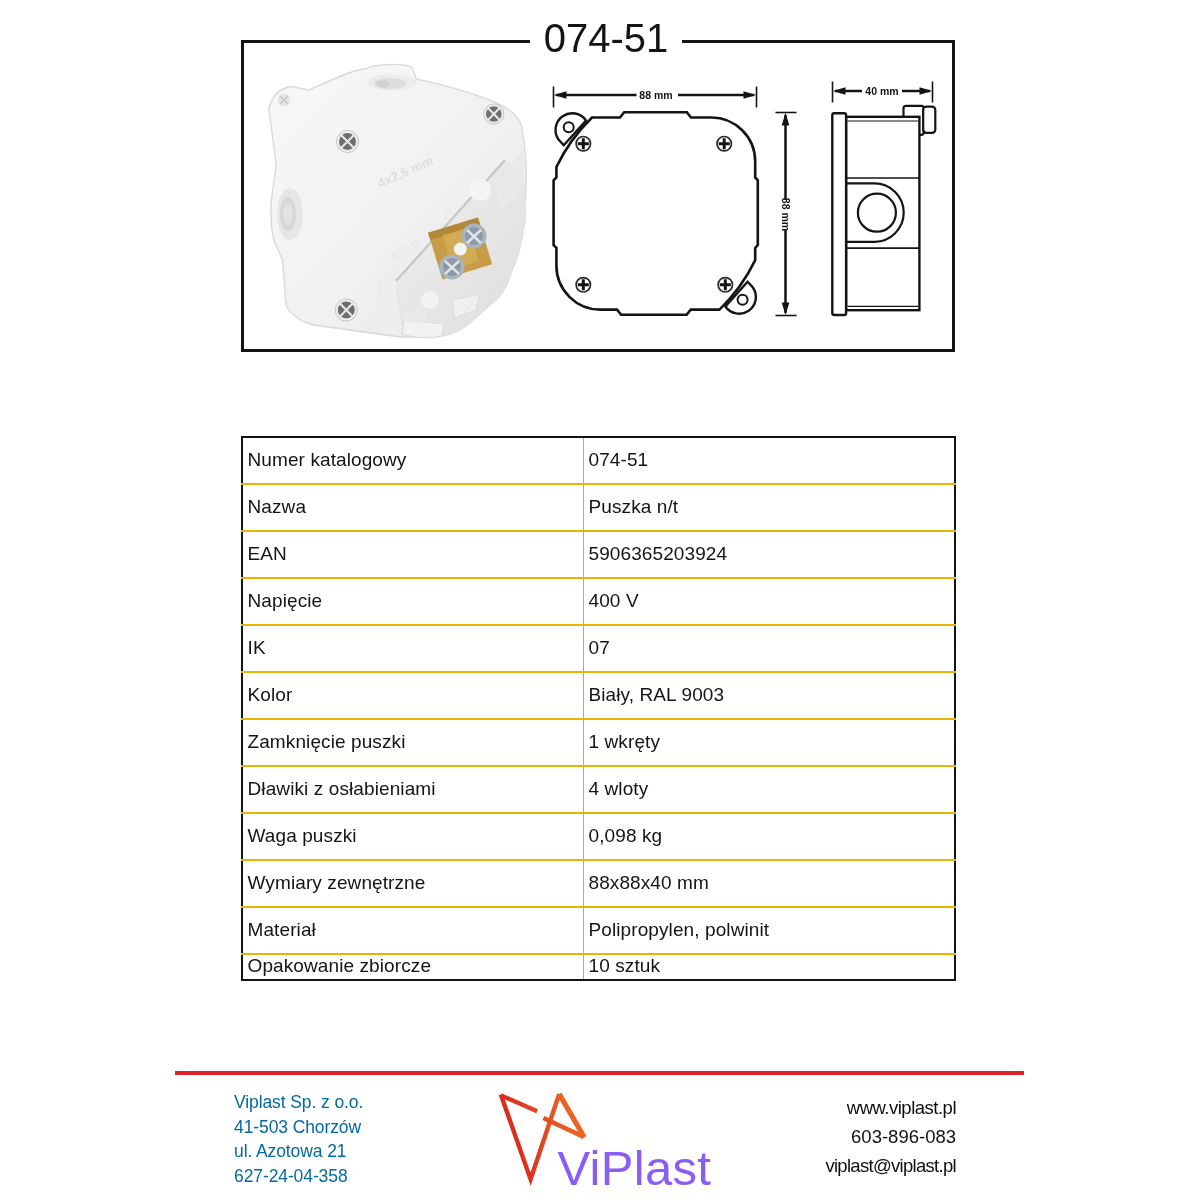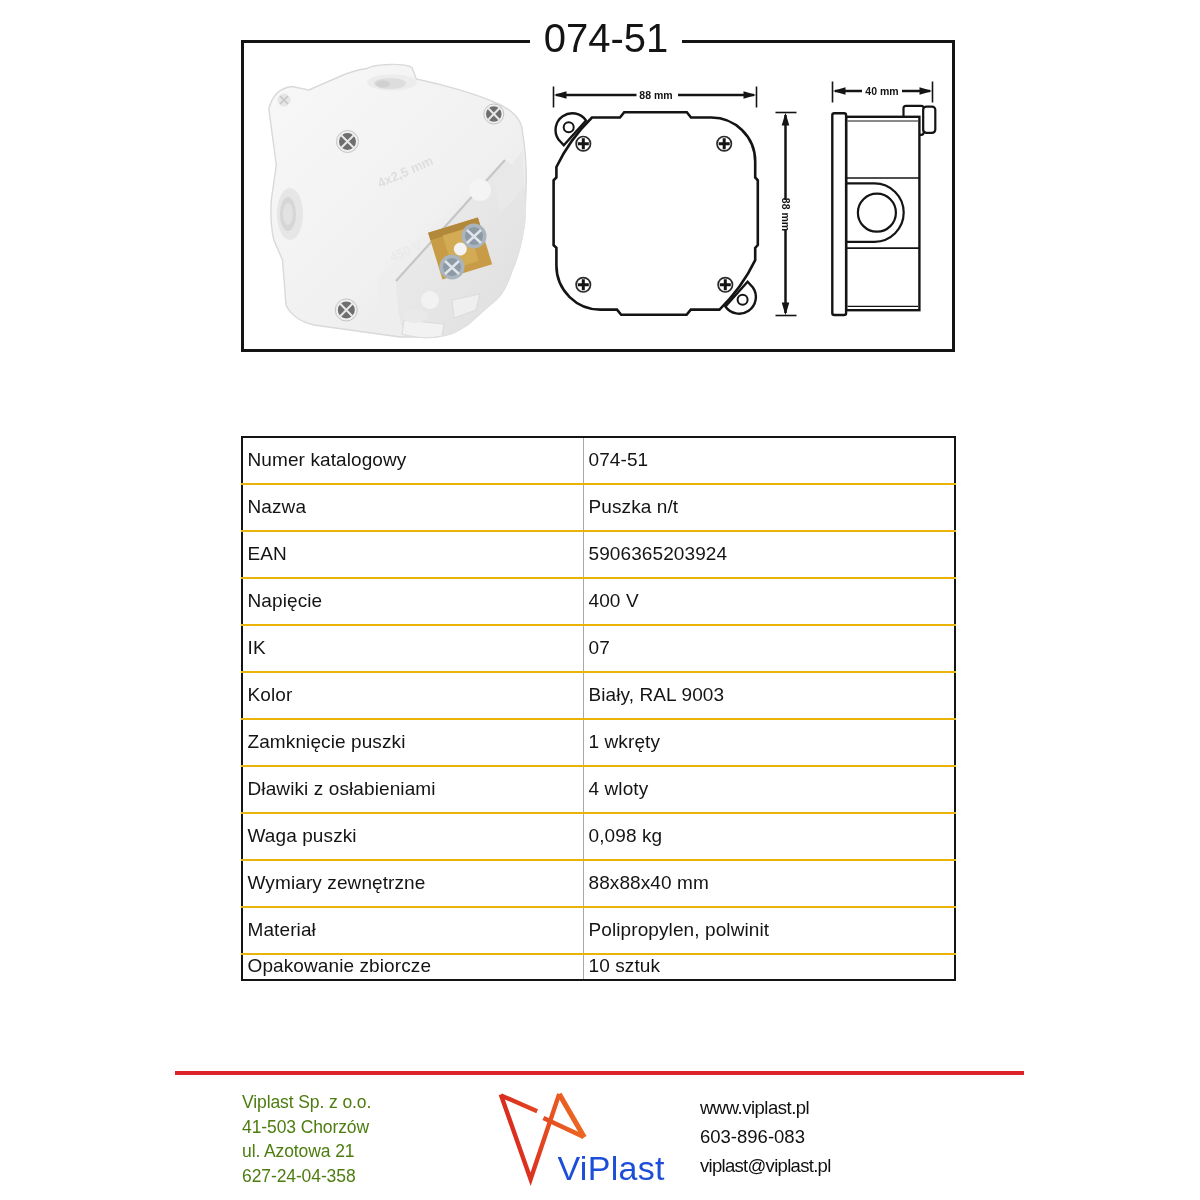--- a/index.html
+++ b/index.html
@@ -13,24 +13,24 @@
   #tbl{left:241px;top:436px;border-collapse:collapse;table-layout:fixed;}
   #tbl td{font-size:19px;color:#141414;vertical-align:middle;
           padding:0 0 2px 4.5px;letter-spacing:0.1px;}
   #tbl td.c1{width:335px;border-right:1px solid #a8a8a8;}
   #tbl td.c2{width:365px;padding-left:5px;}
   #tbl tr{height:47px;}
   #tbl tr.last{height:21px;}
   #tbl tr + tr td{border-top:2px solid #eab308;}
   #tbl{border:2px solid #141414;}
   #redline{left:175px;top:1071px;width:849px;height:4px;background:#dd2329;}
-  .ftl{left:242px;top:1090.2px;font-size:17.5px;line-height:24.45px;color:#4d7c0f;letter-spacing:-0.1px;}
-  .ftr{left:700px;top:1092.5px;width:256px;font-size:18.5px;
+  .ftl{left:234px;top:1090.2px;font-size:17.5px;line-height:24.45px;color:#0369a1;letter-spacing:-0.1px;}
+  .ftr{left:700px;top:1092.5px;width:256px;text-align:right;font-size:18.5px;
        line-height:29.3px;color:#101010;letter-spacing:-0.4px;}
-  #logotext{left:557.5px;top:1147px;font-size:34px;line-height:42.5px;color:#1d4ed8;letter-spacing:0.3px;}
+  #logotext{left:557.5px;top:1147px;font-size:49px;line-height:42.5px;color:#8b5cf6;letter-spacing:0.3px;}
 </style>
 </head>
 <body>
 <div id="frame" class="abs"></div>
 <div id="title" class="abs">074-51</div>
 <svg class="abs" style="left:244px;top:43px;" width="708" height="306" viewBox="244 43 708 306">
 <defs>
 <linearGradient id="bodyg" x1="0" y1="0" x2="1" y2="1">
  <stop offset="0" stop-color="#f8f8f8"></stop>
         <stop offset="0.55" stop-color="#f1f1f1"></stop>

